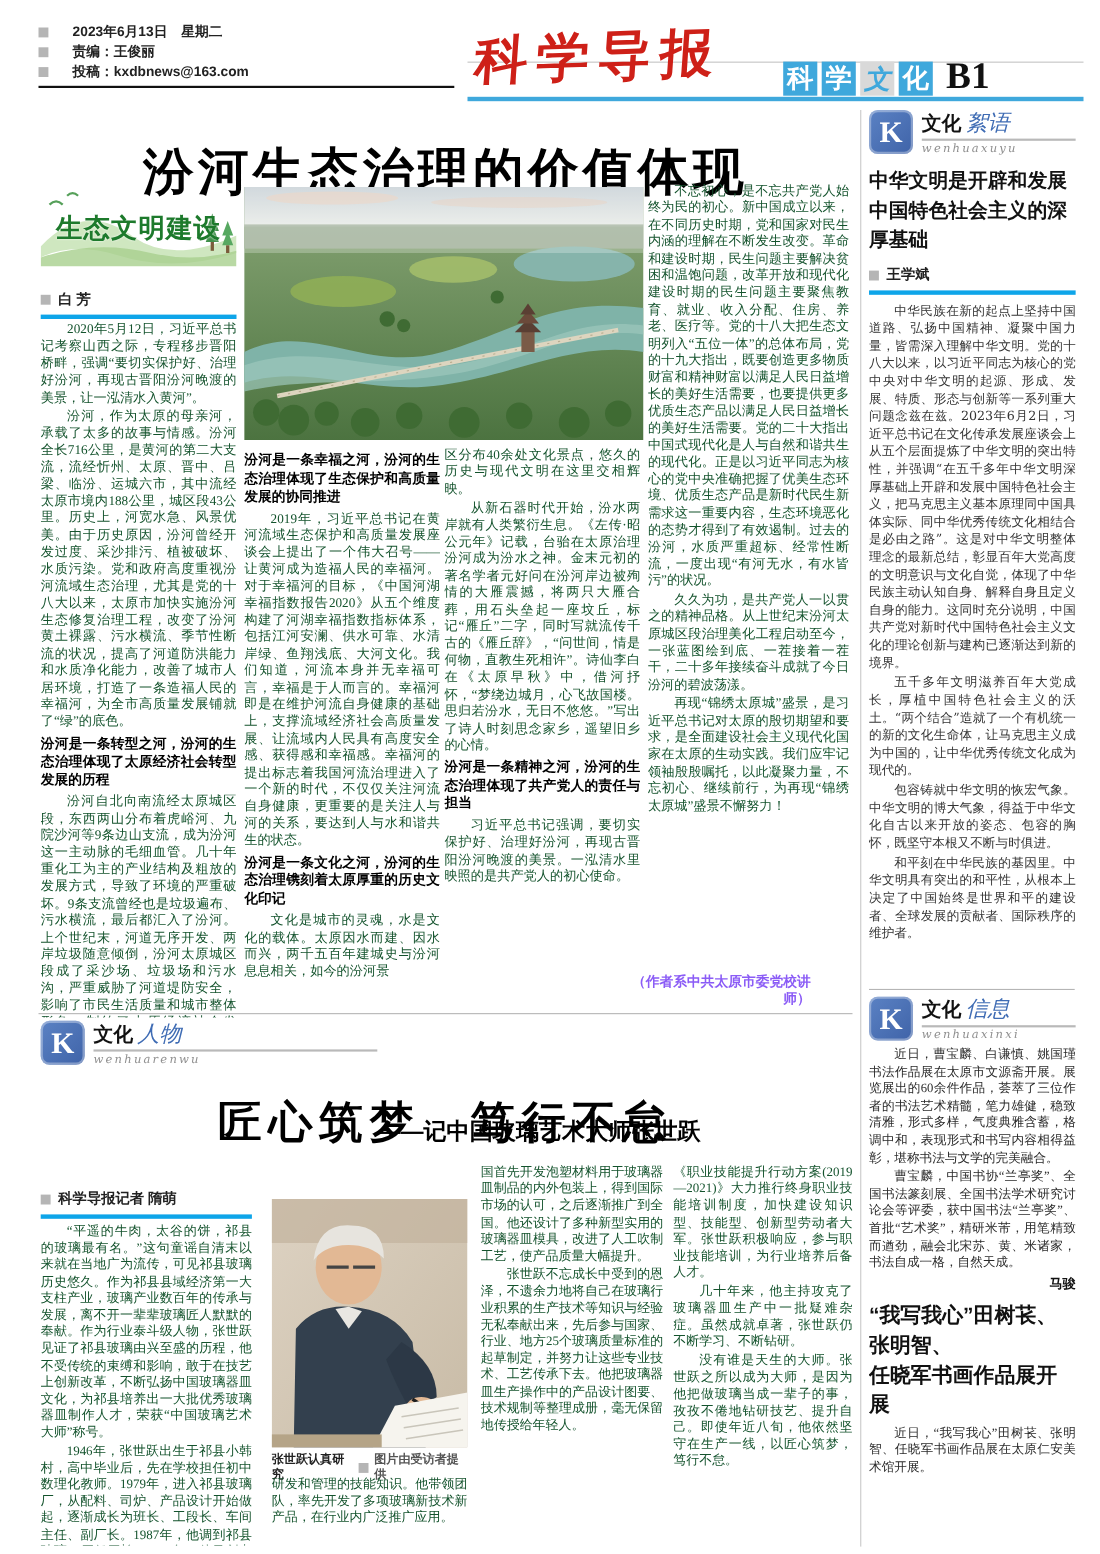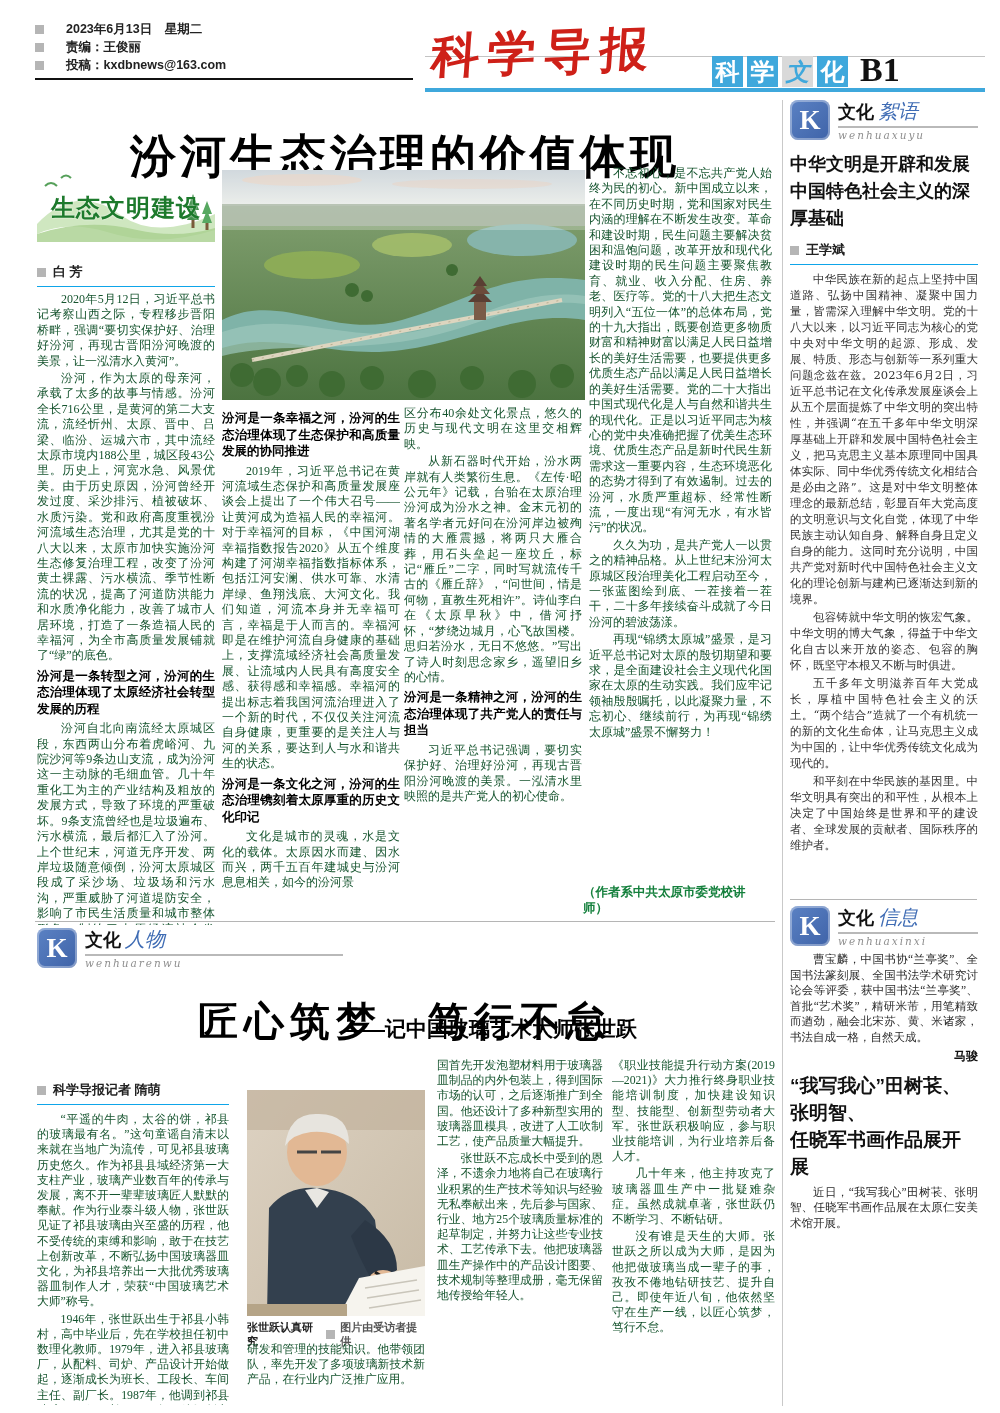--- a/index.html
+++ b/index.html
@@ -37,34 +37,34 @@
   .sec-line{height:2px;background:#b9b9b9;margin:3px 0 1px 0;}
   .pinyin{font:italic 10.5px/12px "DejaVu Serif",serif;color:#8f8f8f;letter-spacing:2px;}
 
   
   .main-hl{left:35px;top:96px;width:740px;text-align:center;color:#000;
            font:900 46px/58px "Liberation Sans","DejaVu Sans",sans-serif;letter-spacing:4px;}
   .kicker{left:37px;top:164px;width:178px;height:92px;}
   .kicker .label{position:absolute;left:0;top:30px;width:100%;text-align:center;
            font:bold 24px/28px "Liberation Sans","DejaVu Sans",sans-serif;color:#1d7a2c;
            letter-spacing:1px;text-shadow:0 0 2px #fff;}
-  .byline{display:flex;align-items:center;gap:7px;border-bottom:1px solid #0ea5e9;
+  .byline{display:flex;align-items:center;gap:7px;border-bottom:4px solid #0ea5e9;
           padding-bottom:6px;font:bold 13px/16px "Liberation Sans","DejaVu Sans",sans-serif;color:#222;}
   .byl1{left:37px;top:264px;width:178px;}
   .col{overflow:hidden;text-align:justify;}
   .col p{margin:0 0 2px 0;text-indent:2em;font:12px/15.4px "Liberation Serif","DejaVu Serif",serif;color:#14532d;}
   .col .sub{margin:4px 0;text-indent:0;
             font:bold 12.5px/16.5px "Liberation Sans","DejaVu Sans",sans-serif;color:#000;}
   .c1{left:37px;top:292px;width:178px;height:633px;}
   .c2{left:222px;top:406px;width:178px;height:519px;}
   .c3{left:404px;top:406px;width:178px;height:519px;}
   .c4{left:589px;top:166px;width:183px;height:712px;}
   .photo1{left:222px;top:170px;width:363px;height:230px;}
-  .attrib{left:583px;top:884px;width:183px;text-align:left;
-          font:bold 12.5px/16px "Liberation Sans","DejaVu Sans",sans-serif;color:#15803d;}
+  .attrib{left:554px;top:884px;width:183px;text-align:right;
+          font:bold 12.5px/16px "Liberation Sans","DejaVu Sans",sans-serif;color:#8b5cf6;}
 
   
   .vdiv{left:782px;top:100px;width:1px;height:1306px;background:#c9c9c9;}
   .hdiv-person{left:35px;top:921px;width:740px;height:1px;background:#b5b5b5;}
   .hdiv-info{left:790px;top:899px;width:187px;height:1px;background:#b5b5b5;}
 
   
   .essay{left:790px;top:100px;width:188px;height:796px;overflow:hidden;}
   .essay-hl{font:bold 18px/27px "Liberation Sans","DejaVu Sans",sans-serif;color:#111;margin-top:10px;}
   .essay .byline{margin-top:10px;}
@@ -242,22 +242,22 @@
     <div class="essay-hl">
       <div>中华文明是开辟和发展</div>
       <div>中国特色社会主义的深厚基础</div>
     </div>
     <div class="byline">
       <span class="sq"></span>
       <span>王学斌</span>
     </div>
     <div class="essay-body">
       <p>中华民族在新的起点上坚持中国道路、弘扬中国精神、凝聚中国力量，皆需深入理解中华文明。党的十八大以来，以习近平同志为核心的党中央对中华文明的起源、形成、发展、特质、形态与创新等一系列重大问题念兹在兹。2023年6月2日，习近平总书记在文化传承发展座谈会上从五个层面提炼了中华文明的突出特性，并强调“在五千多年中华文明深厚基础上开辟和发展中国特色社会主义，把马克思主义基本原理同中国具体实际、同中华优秀传统文化相结合是必由之路”。这是对中华文明整体理念的最新总结，彰显百年大党高度的文明意识与文化自觉，体现了中华民族主动认知自身、解释自身且定义自身的能力。这同时充分说明，中国共产党对新时代中国特色社会主义文化的理论创新与建构已逐渐达到新的境界。</p>
+      <p>五千多年文明滋养百年大党成长，厚植中国特色社会主义的沃土。“两个结合”造就了一个有机统一的新的文化生命体，让马克思主义成为中国的，让中华优秀传统文化成为现代的。</p>
       <p>包容铸就中华文明的恢宏气象。中华文明的博大气象，得益于中华文化自古以来开放的姿态、包容的胸怀，既坚守本根又不断与时俱进。</p>
-      <p>五千多年文明滋养百年大党成长，厚植中国特色社会主义的沃土。“两个结合”造就了一个有机统一的新的文化生命体，让马克思主义成为中国的，让中华优秀传统文化成为现代的。</p>
       <p>和平刻在中华民族的基因里。中华文明具有突出的和平性，从根本上决定了中国始终是世界和平的建设者、全球发展的贡献者、国际秩序的维护者。</p>
     </div>
   </div>
 
   <div class="abs p-head sec-head">
     <div class="klogo">K</div>
     <div class="sec-right">
       <div class="sec-title"><span>文化</span><span class="cal">人物</span></div>
       <div class="sec-line"></div>
       <div class="pinyin">wenhuarenwu</div>
@@ -321,20 +321,21 @@
   <div class="abs info">
     <div class="sec-head">
       <div class="klogo">K</div>
       <div class="sec-right">
         <div class="sec-title"><span>文化</span><span class="cal">信息</span></div>
         <div class="sec-line"></div>
         <div class="pinyin">wenhuaxinxi</div>
       </div>
     </div>
     <div class="info-body">
+      <p>近日，曹宝麟、白谦慎、姚国瑾书法作品展在太原市文源斋开展。展览展出的60余件作品，荟萃了三位作者的书法艺术精髓，笔力雄健，稳致清雅，形式多样，气度典雅含蓄，格调中和，表现形式和书写内容相得益彰，堪称书法与文学的完美融合。</p>
       <p>曹宝麟，中国书协“兰亭奖”、全国书法篆刻展、全国书法学术研究讨论会等评委，获中国书法“兰亭奖”、首批“艺术奖”，精研米芾，用笔精致而遒劲，融会北宋苏、黄、米诸家，书法自成一格，自然天成。</p>
     </div>
     <div class="signoff">马骏</div>
     <div class="info-hl">
       <div>“我写我心”田树苌、张明智、</div>
       <div>任晓军书画作品展开展</div>
     </div>
     <div class="info-body">
       <p>近日，“我写我心”田树苌、张明智、任晓军书画作品展在太原仁安美术馆开展。</p>
 

